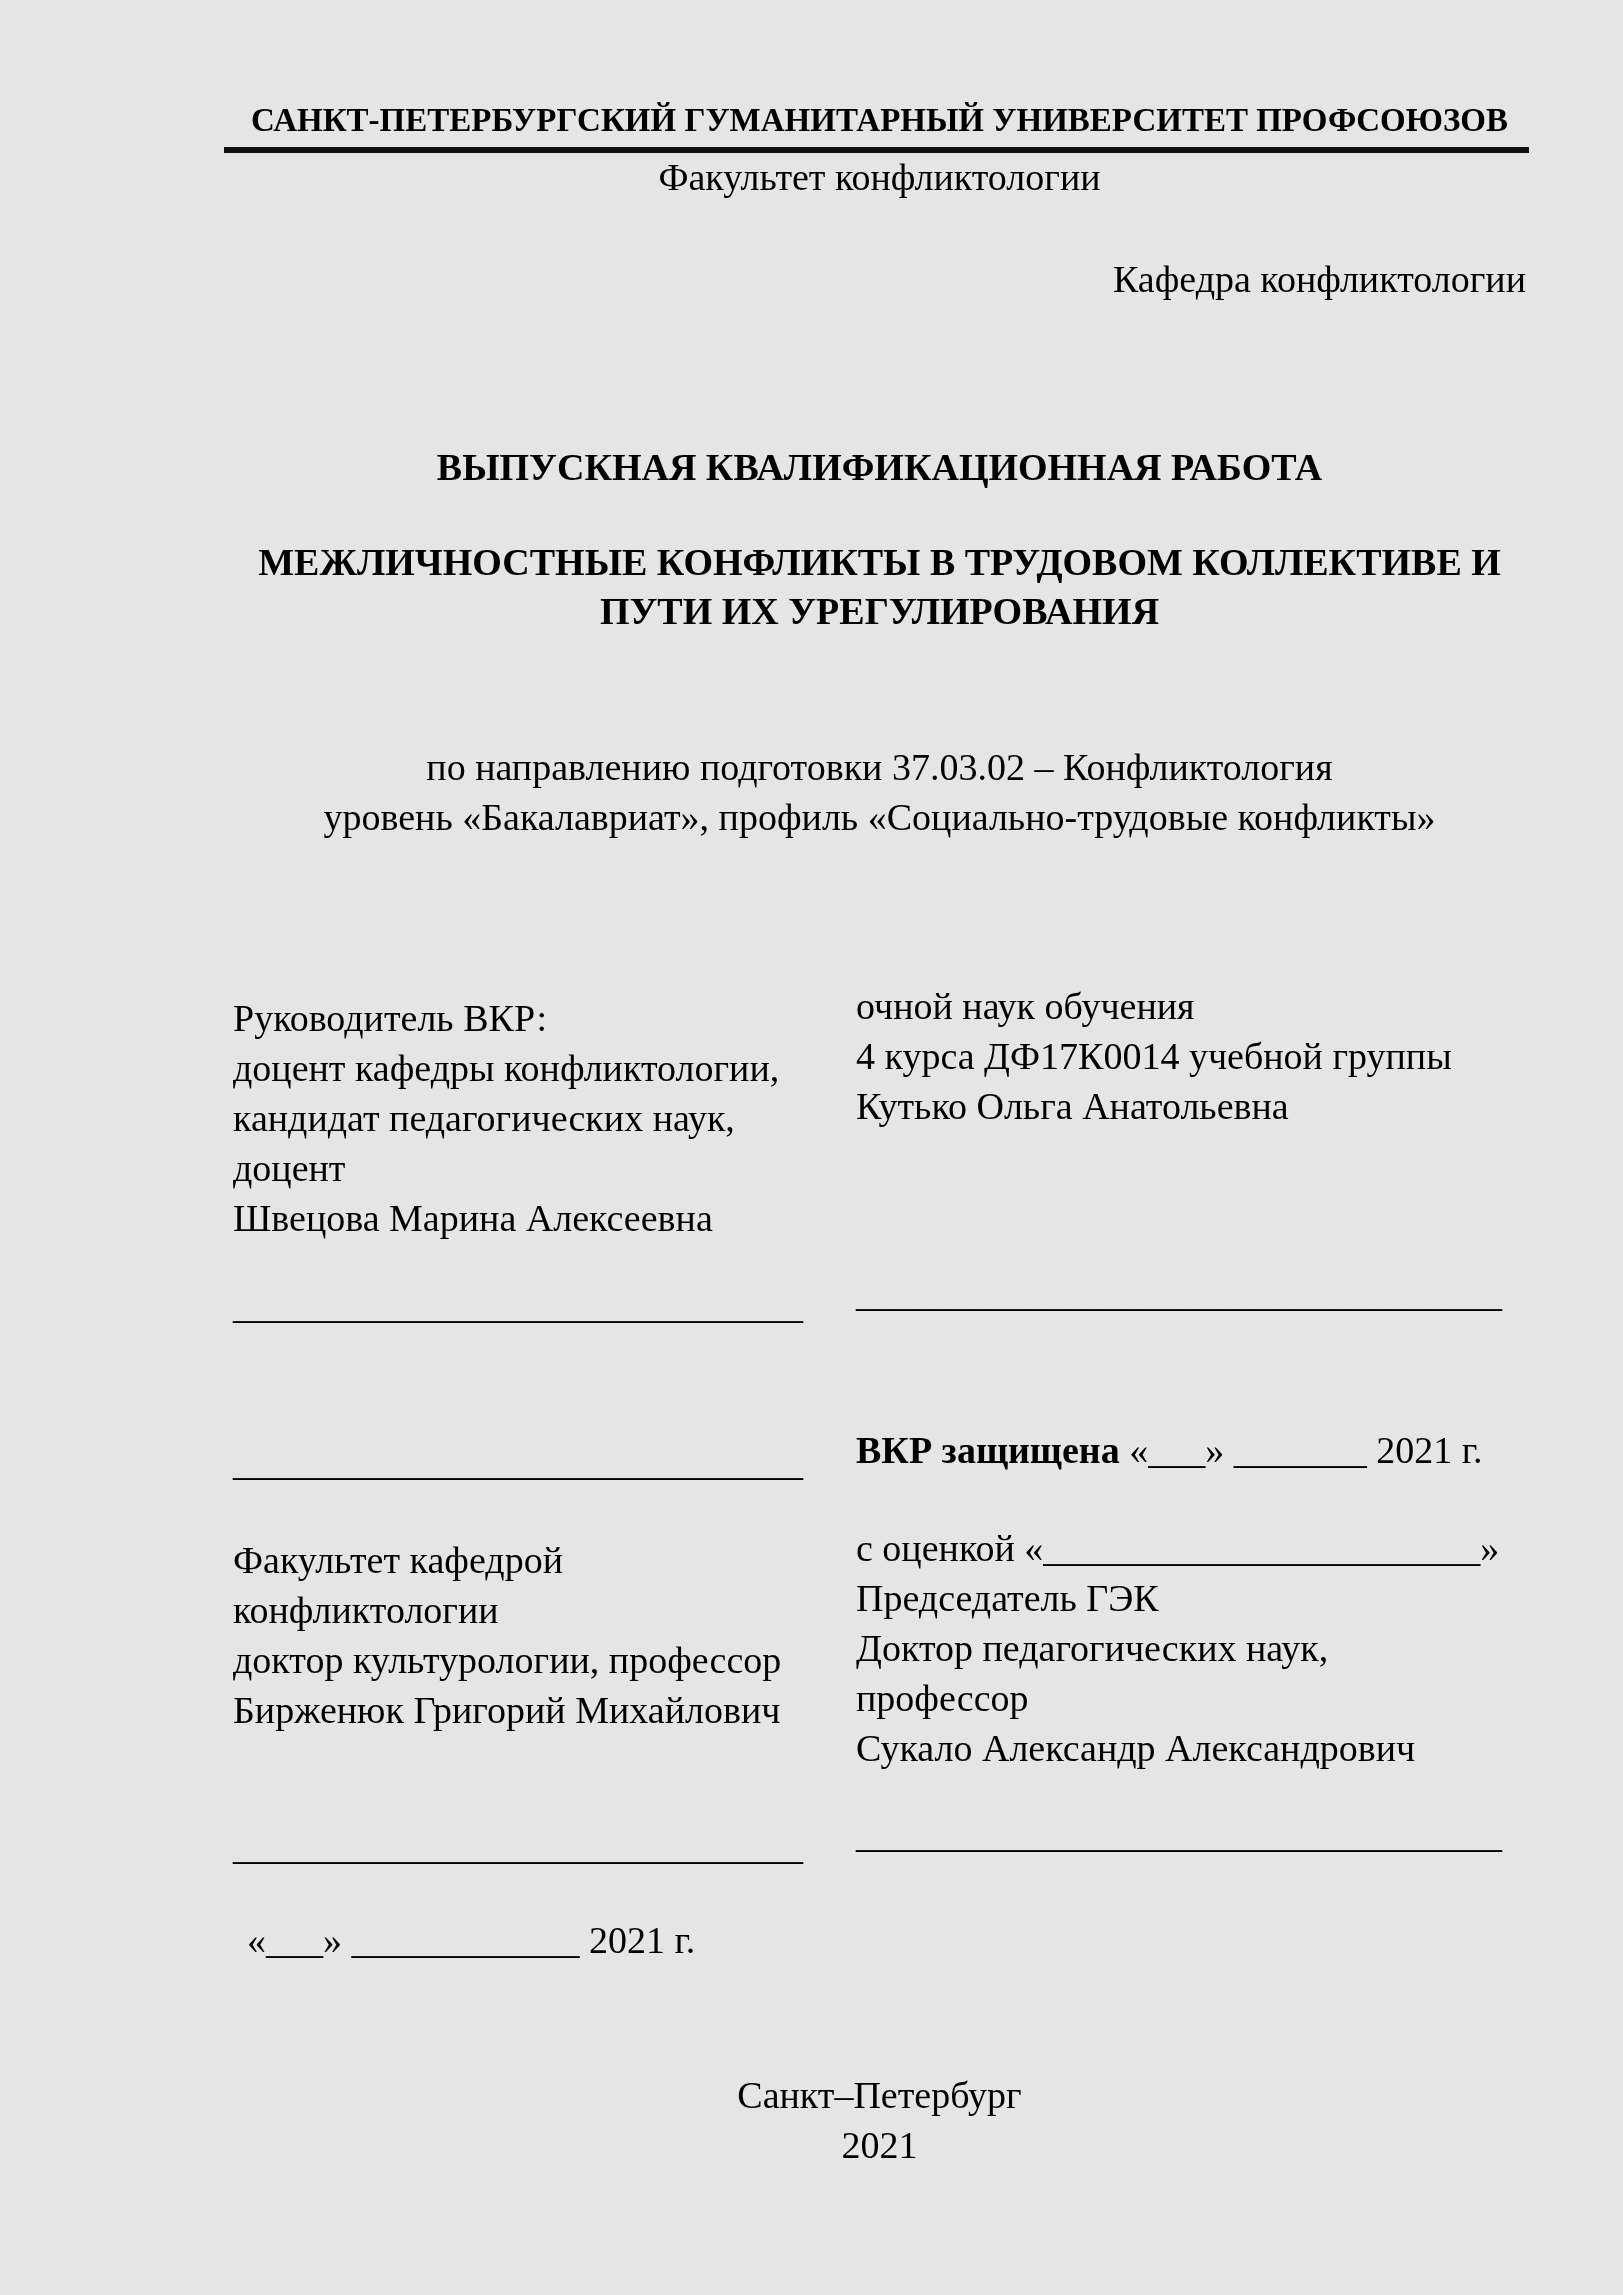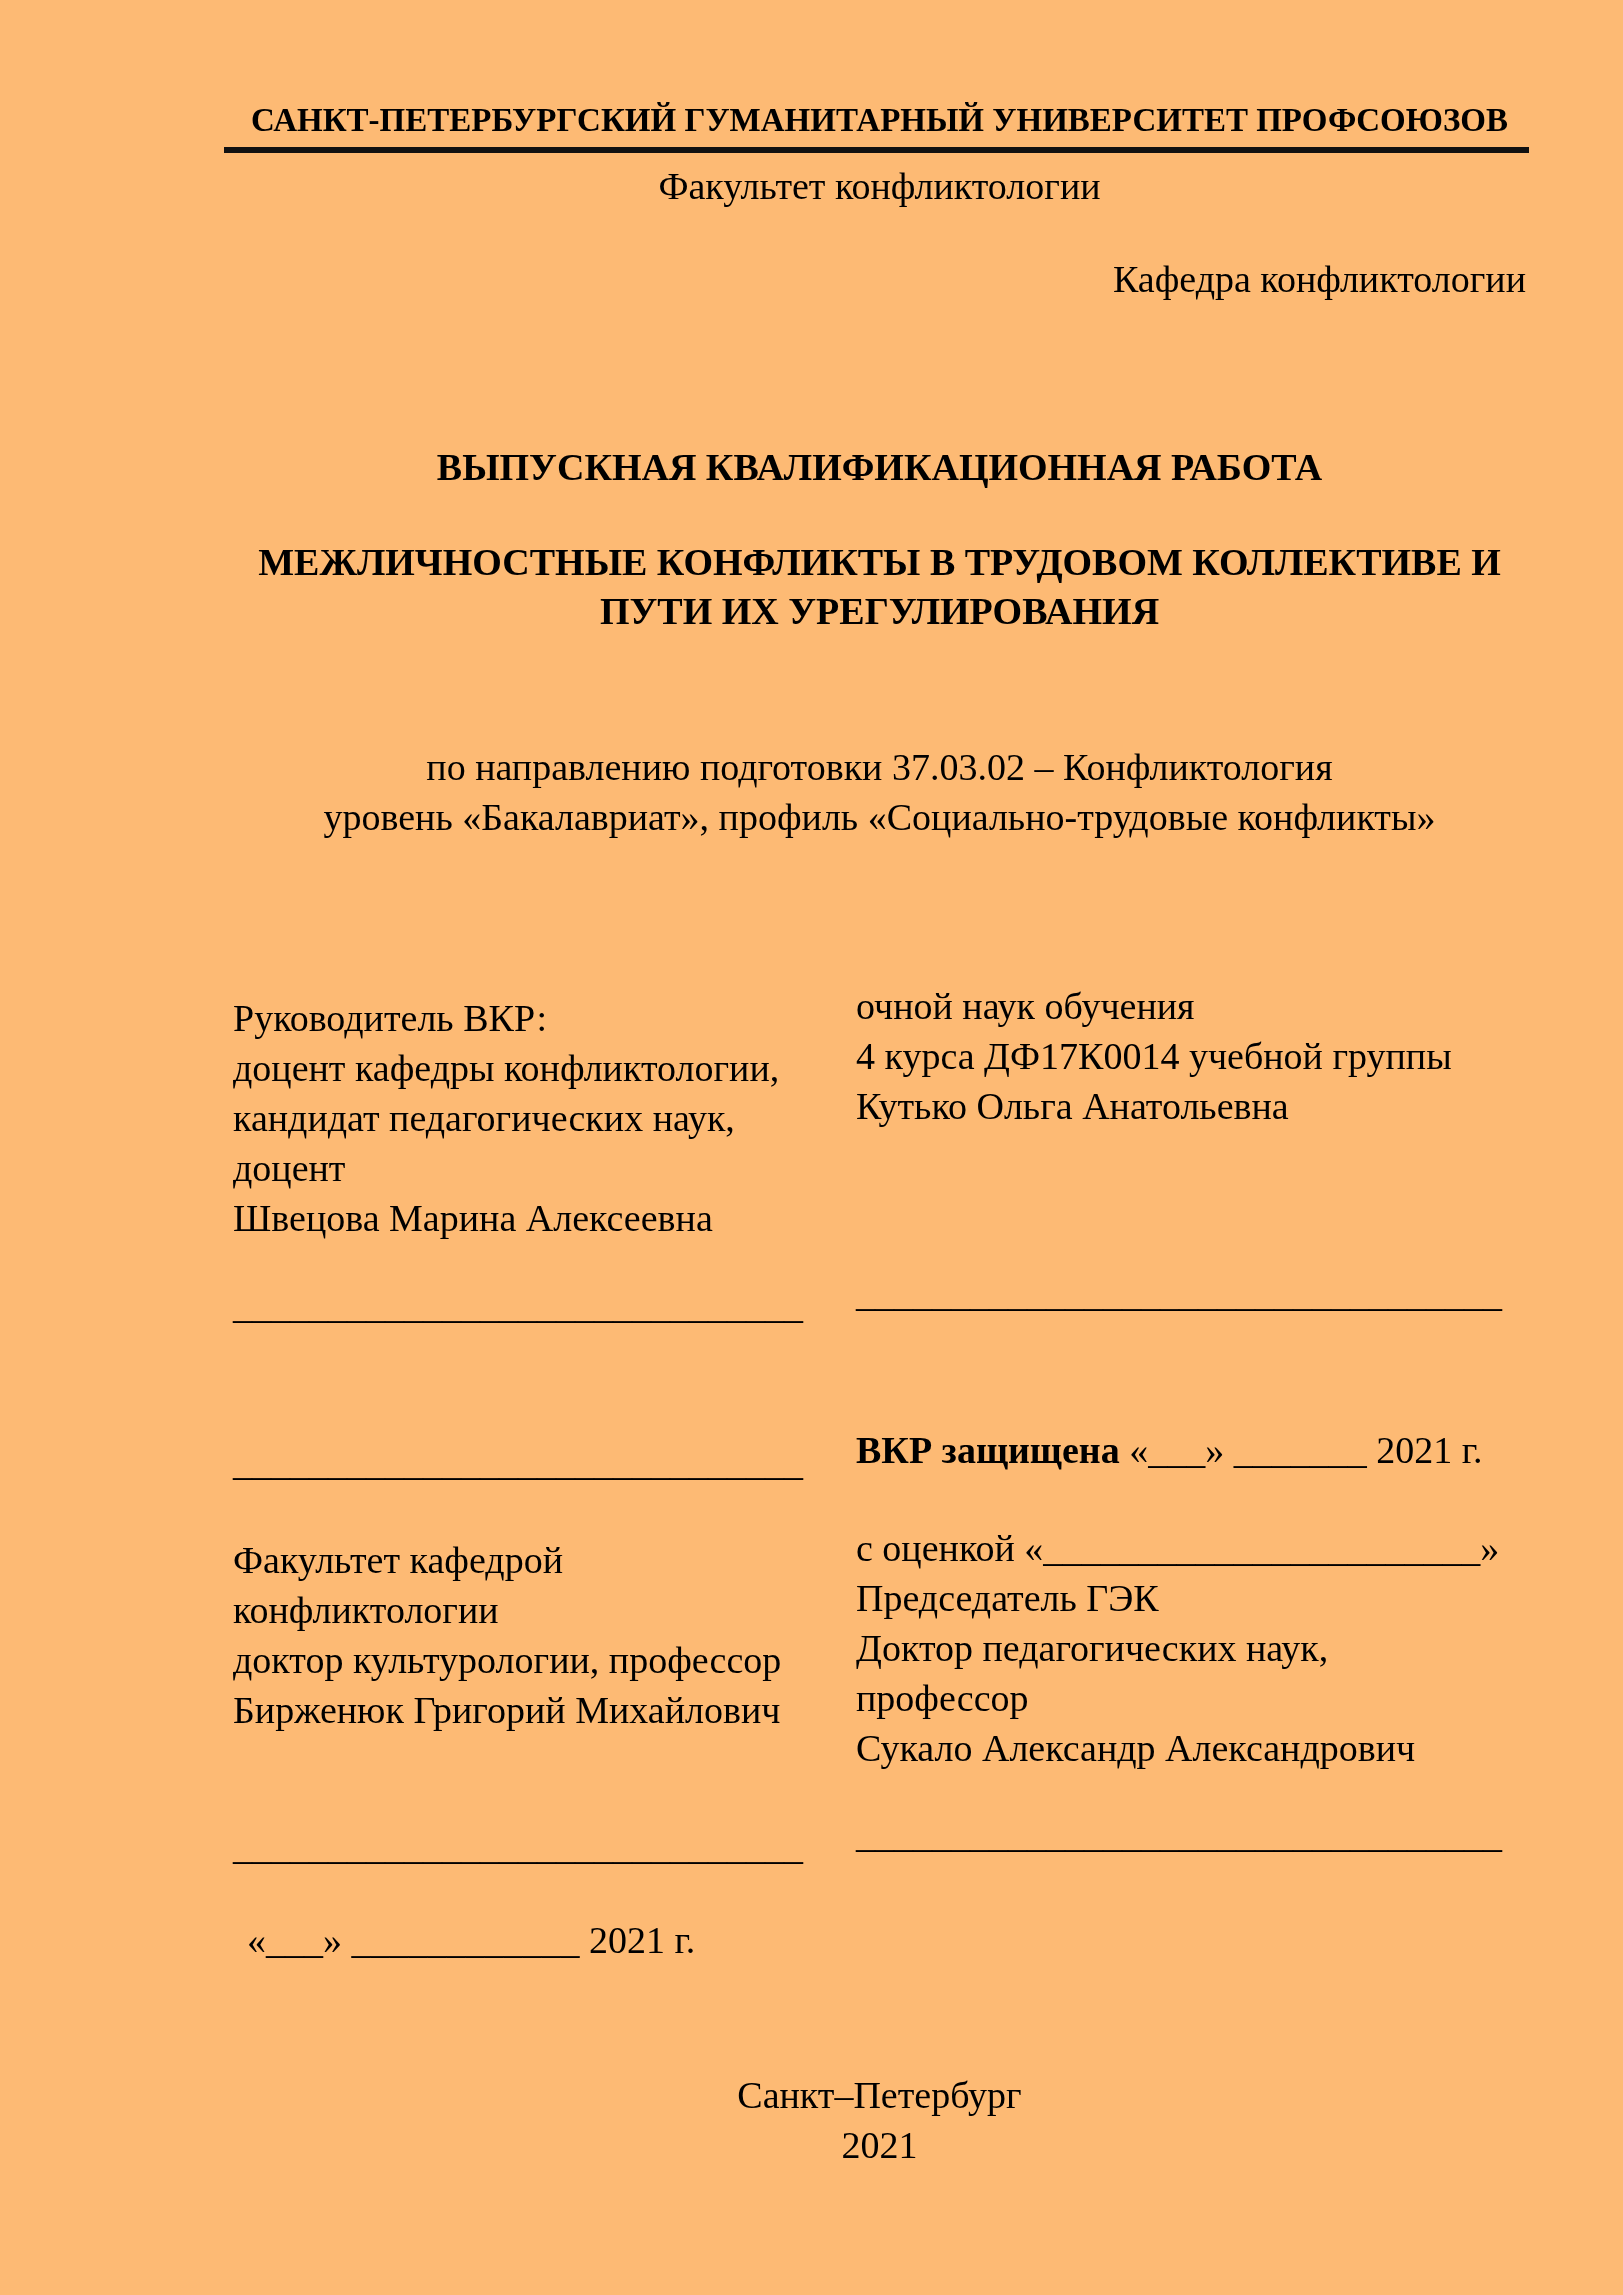--- a/index.html
+++ b/index.html
@@ -38,38 +38,38 @@
     line-height: 41px;
     font-weight: bold;
   }
   .header-rule {
     top: 147px;
     left: 224px;
     width: 1305px;
     height: 6.3px;
     background: #111111;
   }
-  .faculty     { top: 152px; margin-top: 9px; }
+  .faculty     { top: 152px; }
   .department  { top: 254px; }
   .work-type   { top: 442px; }
   .thesis-title { top: 538px; line-height: 49px; }
   .program     { top: 742px; }
   .block-a     { top: 981px; }
   .sig-row-1   { top: 1268px; }
   .defense-row { top: 1425px; }
   .block-b     { top: 1523px; }
   .sig-row-2   { top: 1809px; }
   .date-row    { top: 1915px; left: 247px; width: 785px; }
   .city-year   { top: 2070px; }
   .nowrap { white-space: nowrap; }
 </style>
 </head>
 <body style="background: rgb(255, 255, 255);">
 
-<div class="page" style="background: #fdba74; color: rgb(0, 0, 0);">
+<div class="page" style="background: #e5e5e5; color: rgb(0, 0, 0);">
 
   <div class="abs centered header-org">САНКТ-ПЕТЕРБУРГСКИЙ ГУМАНИТАРНЫЙ УНИВЕРСИТЕТ ПРОФСОЮЗОВ</div>
 
   <div class="abs header-rule" id="header-rule" style="background: rgb(17, 17, 17);"></div>
 
   <div class="abs centered faculty">Факультет конфликтологии</div>
 
   <div class="abs right-align department">Кафедра конфликтологии</div>
 
   <div class="abs centered bold work-type">ВЫПУСКНАЯ КВАЛИФИКАЦИОННАЯ РАБОТА</div>

